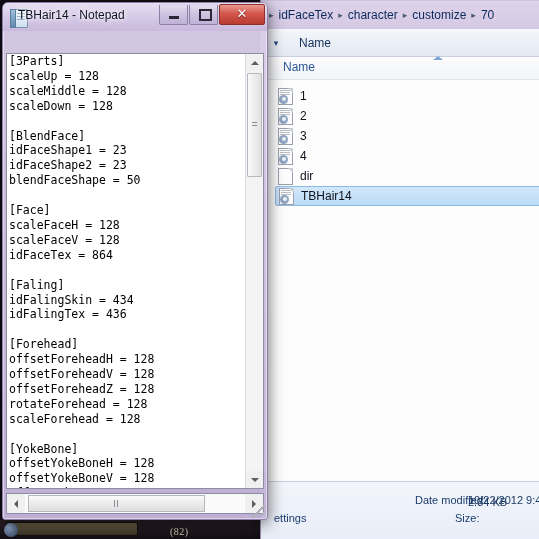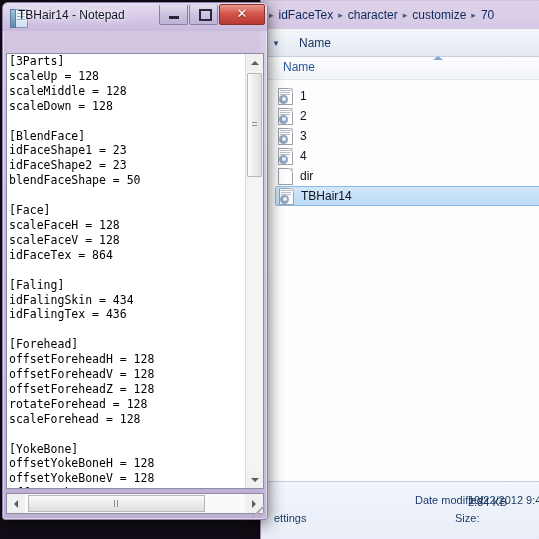--- a/index.html
+++ b/index.html
@@ -394,20 +394,28 @@
     position:absolute; right:2px; bottom:1px; width:13px; height:13px;
     background:
       linear-gradient(135deg, transparent 45%, #b0b0bb 45%, #b0b0bb 55%, transparent 55%),
       linear-gradient(135deg, transparent 70%, #b0b0bb 70%, #b0b0bb 80%, transparent 80%);
   }
 </style>
 </head>
 <body>
 
 <div id="desktop">
+  <div class="game-strip">
+    <div class="game-bar"></div>
+    <div class="game-orb"></div>
+    <div class="game-num">
+      <span>(</span><span>82</span><span>)</span>
+    </div>
+    <div class="game-divider"></div>
+  </div>
   <div class="game-blob"></div>
   <div class="game-blob2"></div>
 </div>
 
 <div id="explorer">
 
   <div class="glass-top"></div>
 
   <div class="breadcrumb-bar">
     <span class="crumb-sep">▸</span>

